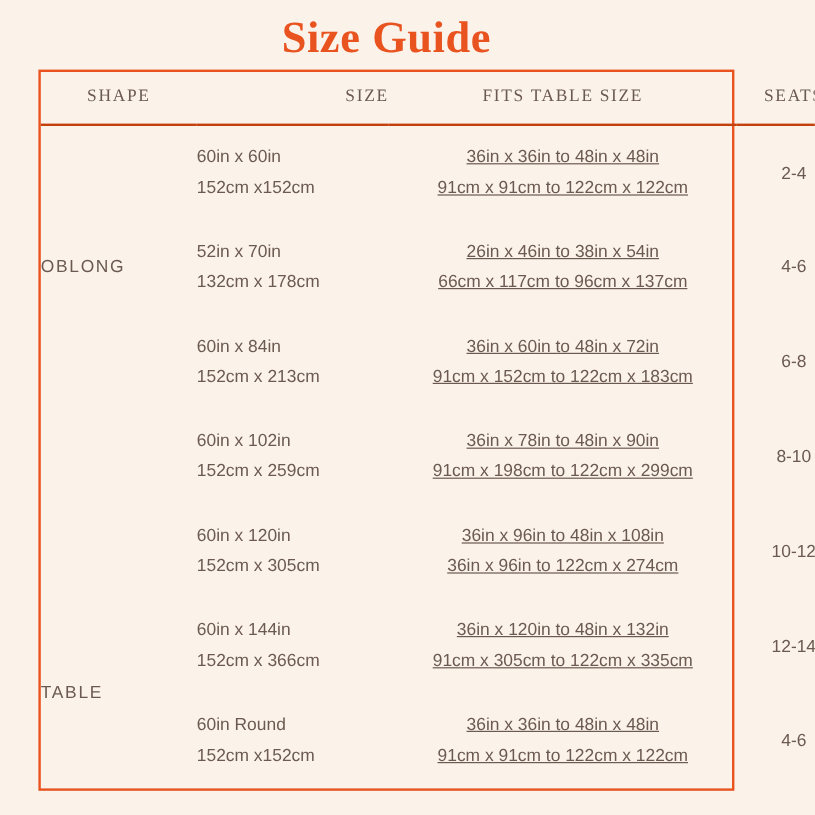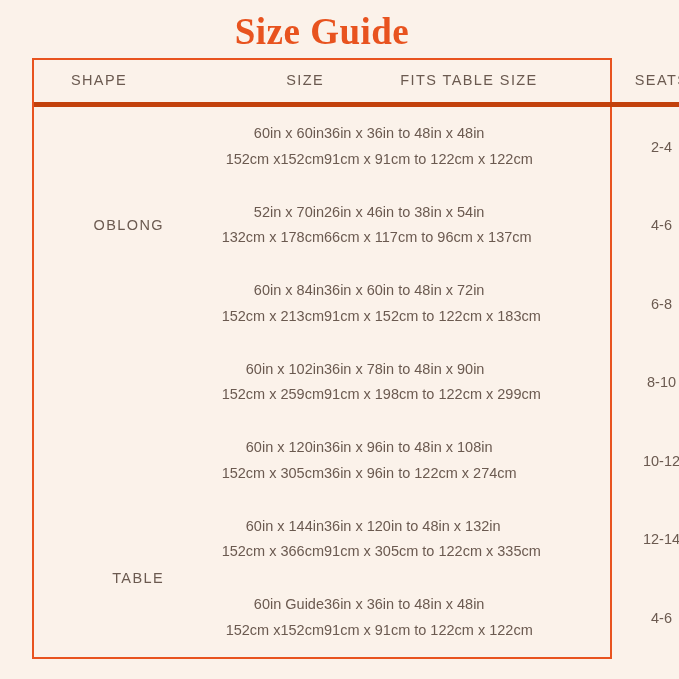--- a/index.html
+++ b/index.html
@@ -47,62 +47,64 @@
     height: 100%;
     border-collapse: collapse;
     table-layout: fixed;
   }
   table.guide th {
     font-weight: normal;
     font-size: 14.5px;
     color: #6b5a50;
     letter-spacing: 1.4px;
     padding: 12px 0 14px 0;
-    border-bottom: 5px solid #c2410c;
+    border-bottom: 2px solid #c2410c;
     vertical-align: middle;
+    font-family: Liberation Serif, serif;
   }
   table.guide td {
     font-size: 14.5px;
     color: #6b5a50;
     vertical-align: middle;
     padding: 6px 0;
   }
   .col-shape { width: 130px; }
   .col-size  { width: 160px; }
   .col-fits  { width: 290px; }
   .col-seats { width: 95px; }
 
   th.shape-h { text-align: center; }
   th.size-h  { text-align: right; padding-left: 22px; }
   th.fits-h  { text-align: center; margin-top: 30px; }
   th.seats-h { text-align: center; }
 
   td.size-c {
-    text-align: right;
+    text-align: left;
     padding-left: 22px;
     line-height: 1.75;
   }
   td.fits-c {
-    text-align: left;
+    text-align: center;
     line-height: 1.75;
+    text-decoration: underline;
   }
   td.seats-c {
     text-align: center;
     white-space: nowrap;
   }
   td.shape-c {
     text-align: center;
     position: relative;
   }
   .shape-label {
     font-size: 14.5px;
     letter-spacing: 1.4px;
     color: #6b5a50;
     display: block;
-    text-align: right;
+    text-align: left;
   }
   .swatch-rect {
     width: 40px;
     height: 72px;
     background: #e8531f;
     margin: 8px auto 0 auto;
   }
   .swatch-circle {
     width: 62px;
     height: 62px;
@@ -219,21 +221,21 @@
           </td>
           <td class="fits-c">
             <span class="line">36in x 120in to 48in x 132in</span>
             <span class="line">91cm x 305cm to 122cm x 335cm</span>
           </td>
           <td class="seats-c">12-14</td>
         </tr>
 
         <tr>
           <td class="size-c">
-            <span class="line">60in Guide</span>
+            <span class="line">60in Round</span>
             <span class="line">152cm x152cm</span>
           </td>
           <td class="fits-c">
             <span class="line">36in x 36in to 48in x 48in</span>
             <span class="line">91cm x 91cm to 122cm x 122cm</span>
           </td>
           <td class="seats-c">4-6</td>
         </tr>
 
       </tbody>

